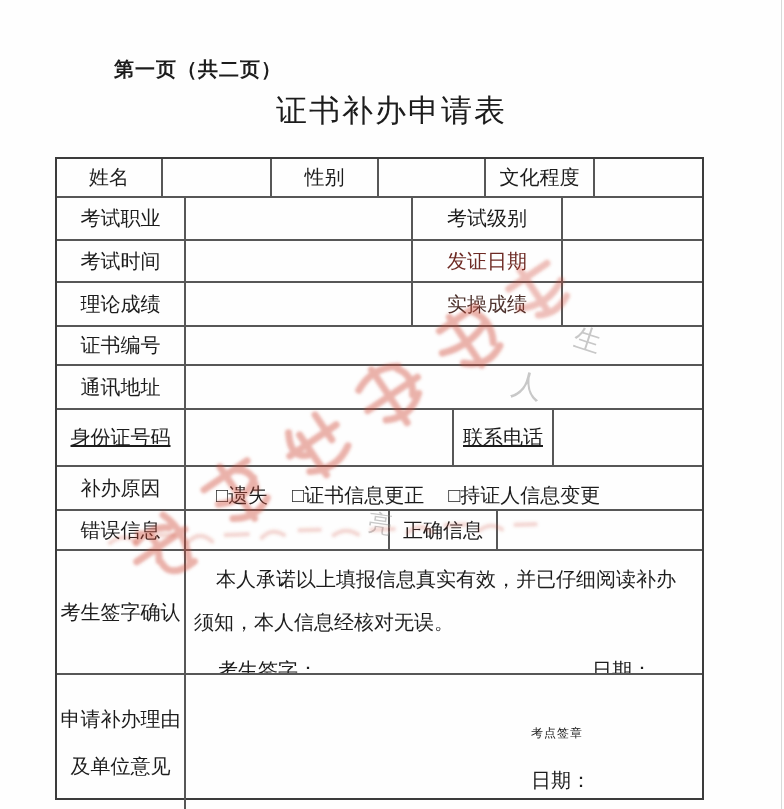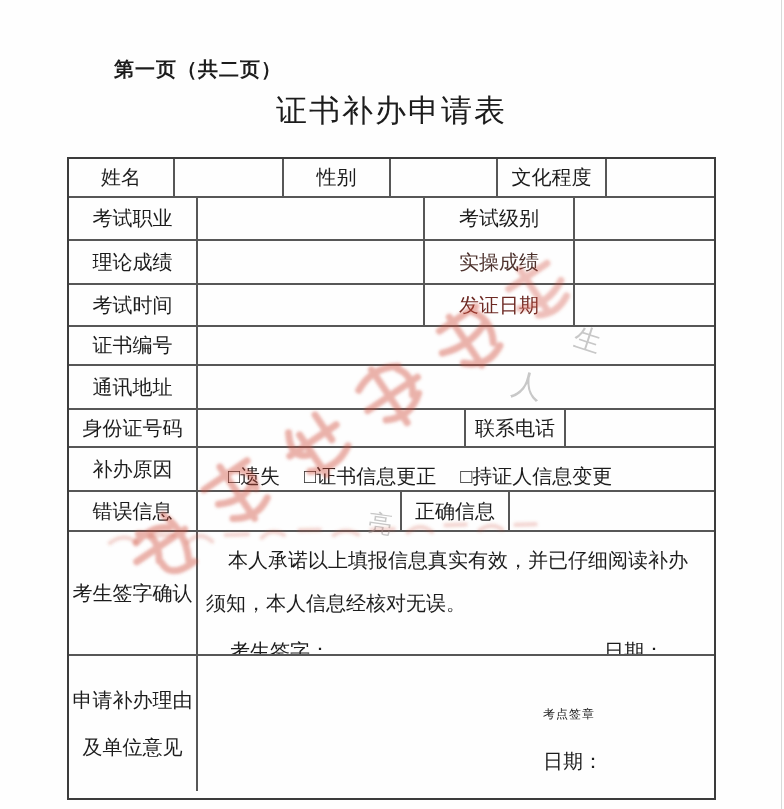--- a/index.html
+++ b/index.html
@@ -15,41 +15,41 @@
     font-family:Liberation Sans, sans-serif;
     font-weight:bold; font-size:20px; letter-spacing:1px;
   }
   .doc-title {
     position:absolute; left:67px; width:649px; top:90px; text-align:center;
     font-family:"Liberation Sans","DejaVu Sans",sans-serif;
     font-weight:normal; font-size:31px; letter-spacing:2px;
   }
 
   .form-table {
-    position:absolute; left:67px; top:157px; width:649px; height:643px;
+    position:absolute; left:55px; top:157px; width:649px; height:643px;
     border:2px solid #3c3c3c; box-sizing:border-box; background:transparent;
   }
   .trow { display:flex; box-sizing:border-box; }
   .cell {
     box-sizing:border-box; border-right:2px solid #575757; border-bottom:2px solid #575757;
     display:flex; align-items:center; justify-content:center;
     font-size:20px; overflow:hidden;
   }
   .cell:last-child { border-right:none;align-items:flex-end; }
   .trow:last-child > .cell { border-bottom:none; }
   .cell.blank { justify-content:flex-start; }
 
   
   .r1  { height:39px; }
   .r2  { height:43px; }
   .r3  { height:42px; }
   .r4  { height:44px; }
   .r5  { height:39px; }
   .r6  { height:44px; }
-  .r7  { height:38px; }
+  .r7  { height:57px;text-decoration:underline; }
   .r8  { height:44px; }
   .r9  { height:40px; }
   .r10 { height:124px; }
   .r11 { height:135px; }
 
   
   .w106 { width:106px; flex:none; } .w109 { width:109px; flex:none; }
   .w107 { width:107px; flex:none; } .w129 { width:129px; flex:none; }
   .w227 { width:227px; flex:none; } .w150 { width:150px; flex:none; }
   .w268 { width:268px; flex:none; } .w100 { width:100px; flex:none; }
@@ -104,31 +104,31 @@
     </div>
 
     <div class="trow">
       <div class="cell r2 w129">考试职业</div>
       <div class="cell r2 w227 blank"></div>
       <div class="cell r2 w150">考试级别</div>
       <div class="cell r2 grow blank"></div>
     </div>
 
     <div class="trow">
+      <div class="cell r3 w129">考试时间</div>
+      <div class="cell r3 w227 blank"></div>
+      <div class="cell r3 w150 tint-issue">发证日期</div>
+      <div class="cell r3 grow blank"></div>
+    </div>
+
+    <div class="trow">
       <div class="cell r4 w129">理论成绩</div>
       <div class="cell r4 w227 blank"></div>
       <div class="cell r4 w150 tint-prac">实操成绩</div>
       <div class="cell r4 grow blank"></div>
-    </div>
-
-    <div class="trow">
-      <div class="cell r3 w129">考试时间</div>
-      <div class="cell r3 w227 blank"></div>
-      <div class="cell r3 w150 tint-issue">发证日期</div>
-      <div class="cell r3 grow blank"></div>
     </div>
 
     <div class="trow">
       <div class="cell r5 w129">证书编号</div>
       <div class="cell r5 grow blank"></div>
     </div>
 
     <div class="trow">
       <div class="cell r6 w129">通讯地址</div>
       <div class="cell r6 grow blank"></div>

